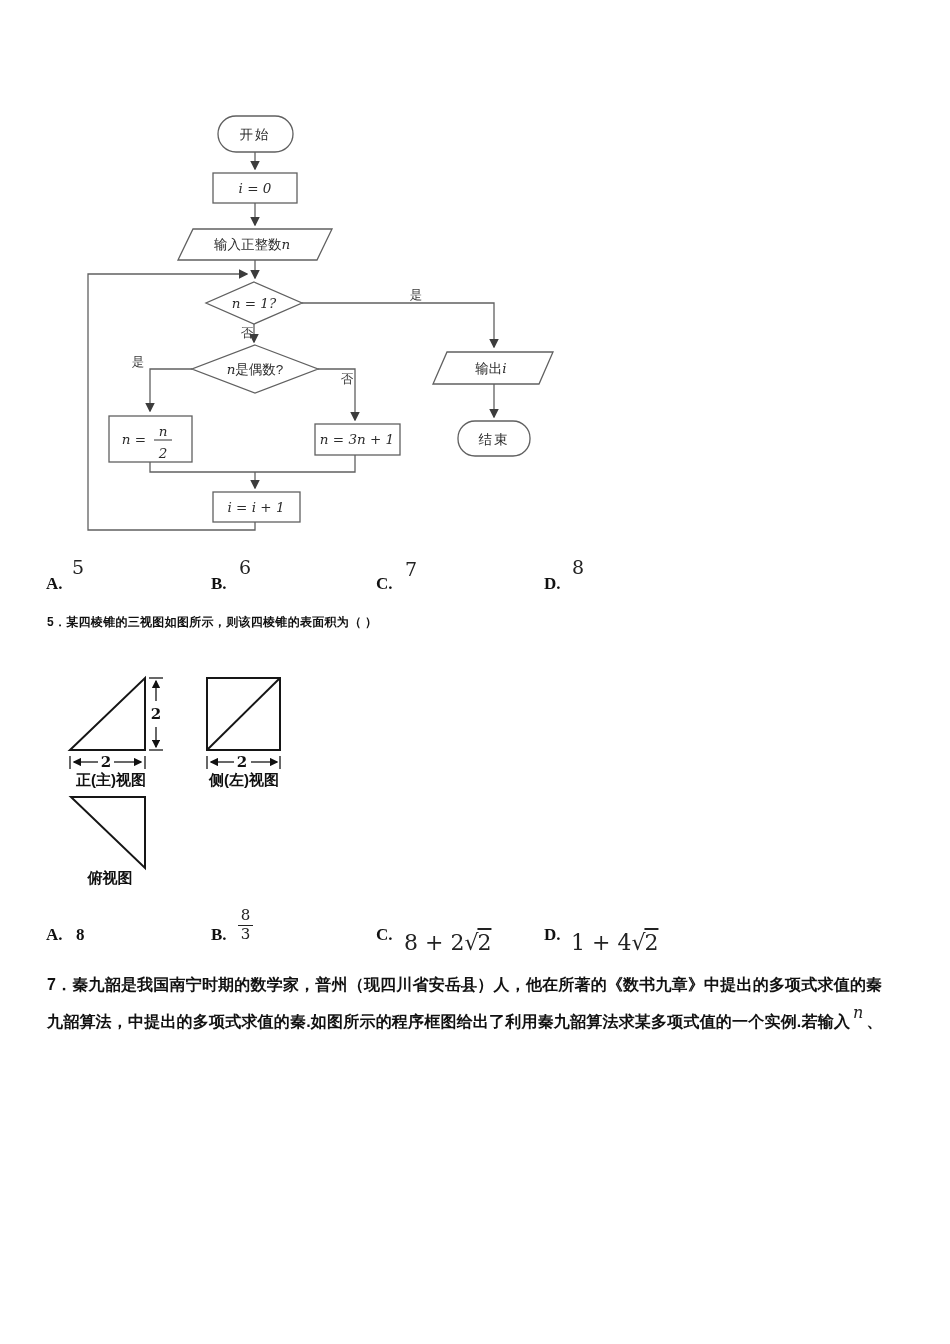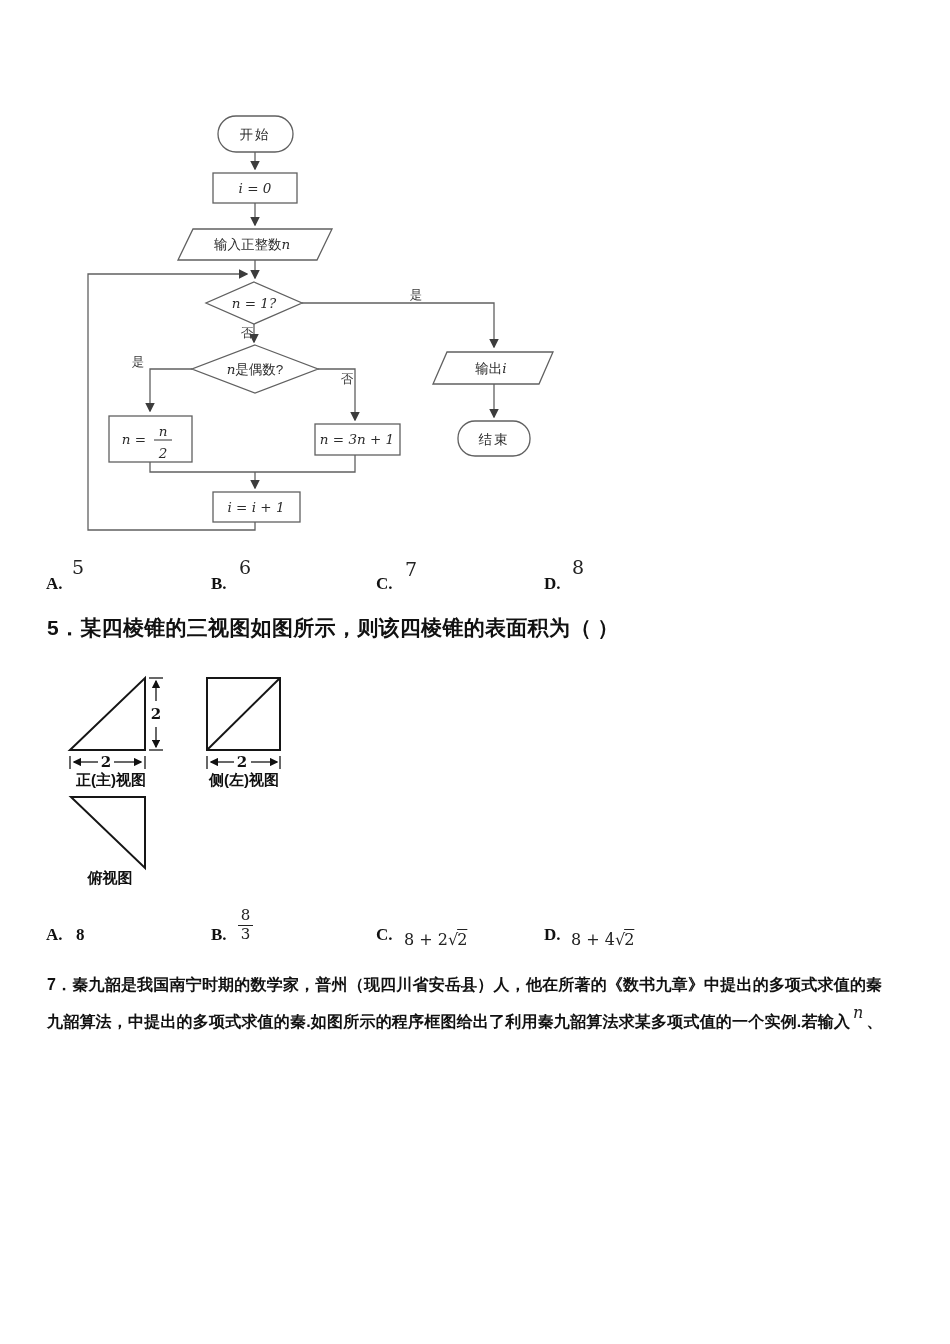--- a/index.html
+++ b/index.html
@@ -19,29 +19,29 @@
   .views-svg{position:absolute;left:0;top:655px;width:950px;height:245px}
   .vshape{stroke:#161616;stroke-width:2;fill:none;stroke-linejoin:miter}
   .vdim{stroke:#161616;stroke-width:1.3;fill:none}
   .vnum{font-family:"DejaVu Serif",serif;font-weight:700;font-size:15px;fill:#111}
   .vlabel{font-family:"Liberation Sans",sans-serif;font-weight:700;font-size:15px;fill:#111}
 
   
   .opt-label{position:absolute;font-family:"Liberation Serif",serif;font-weight:700;font-size:17px;color:#111}
   .opt-val{position:absolute;font-family:"DejaVu Serif",serif;font-size:19px;color:#222}
   .opt-val-bold{position:absolute;font-family:"Liberation Serif",serif;font-weight:700;font-size:17px;color:#111}
-  .expr{position:absolute;font-family:"DejaVu Serif",serif;font-size:16px;color:#222}
+  .expr{position:absolute;font-family:"DejaVu Serif",serif;font-size:22px;color:#222}
   .rad{margin-right:-1px}
   .radd{text-decoration:overline}
   .frac{position:absolute;display:inline-flex;flex-direction:column;align-items:center;
         font-family:"DejaVu Serif",serif;font-size:15px;color:#222;line-height:1.05}
   .fbar{width:15px;height:1.5px;background:#222;margin:1px 0}
 
   
-  .q-title{position:absolute;left:47px;font-weight:700;font-size:21px;color:#111;
+  .q-title{position:absolute;left:47px;font-weight:700;font-size:12px;color:#111;
            letter-spacing:.3px;white-space:nowrap}
   .q6-line{position:absolute;left:47px;font-weight:700;font-size:16px;color:#111;
            letter-spacing:.2px;white-space:nowrap;line-height:26px}
   .supv{font-family:"DejaVu Serif",serif;font-style:italic;font-weight:400;font-size:16px;
         position:relative;top:-9px;padding:0 3px;color:#222}
   .supn{font-family:"DejaVu Serif",serif;font-weight:400;font-size:17px;
         position:relative;top:-9px;padding:0 3px;color:#222}
 </style>
 </head>
 <body>
@@ -173,21 +173,21 @@
       <span>3</span>
     </span>
 
     <span class="opt-label" style="left:376px;top:925px">C.</span>
     <span class="expr" style="left:404px;top:930px">
       <span>8 + 2</span><span class="rad">√</span><span class="radd">2</span>
     </span>
 
     <span class="opt-label" style="left:544px;top:925px">D.</span>
     <span class="expr" style="left:571px;top:930px">
-      <span>8 + 4</span><span class="rad">√</span><span class="radd">2</span>
+      <span>1 + 4</span><span class="rad">√</span><span class="radd">2</span>
     </span>
   </div>
 
   <div class="q6-line" style="top:972px">7．秦九韶是我国南宁时期的数学家，普州（现四川省安岳县）人，他在所著的《数书九章》中提出的多项式求值的秦</div>
   <div class="q6-line" style="top:1009px">
     <span>九韶算法，中提出的多项式求值的秦.如图所示的程序框图给出了利用秦九韶算法求某多项式值的一个实例.若输入</span><span class="supv">n</span><span>、</span>
   </div>
 
 </div>
 

